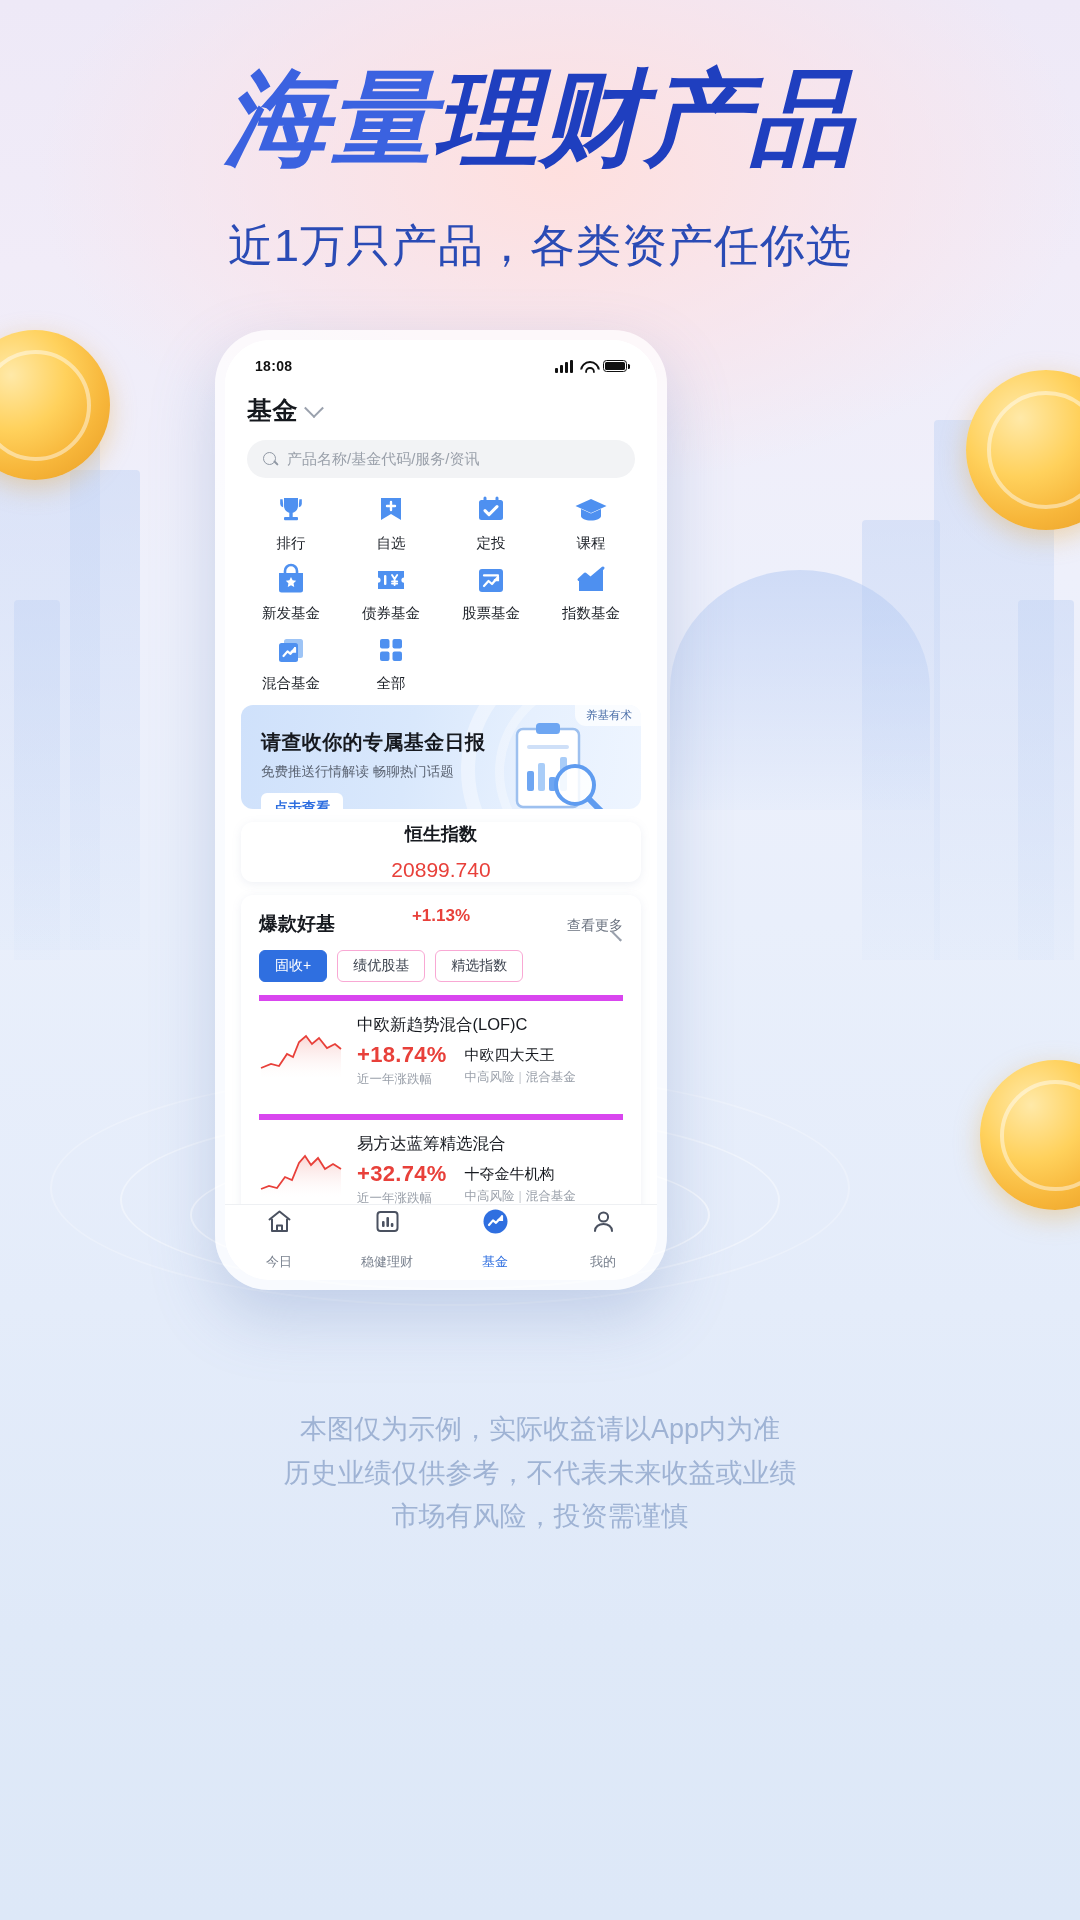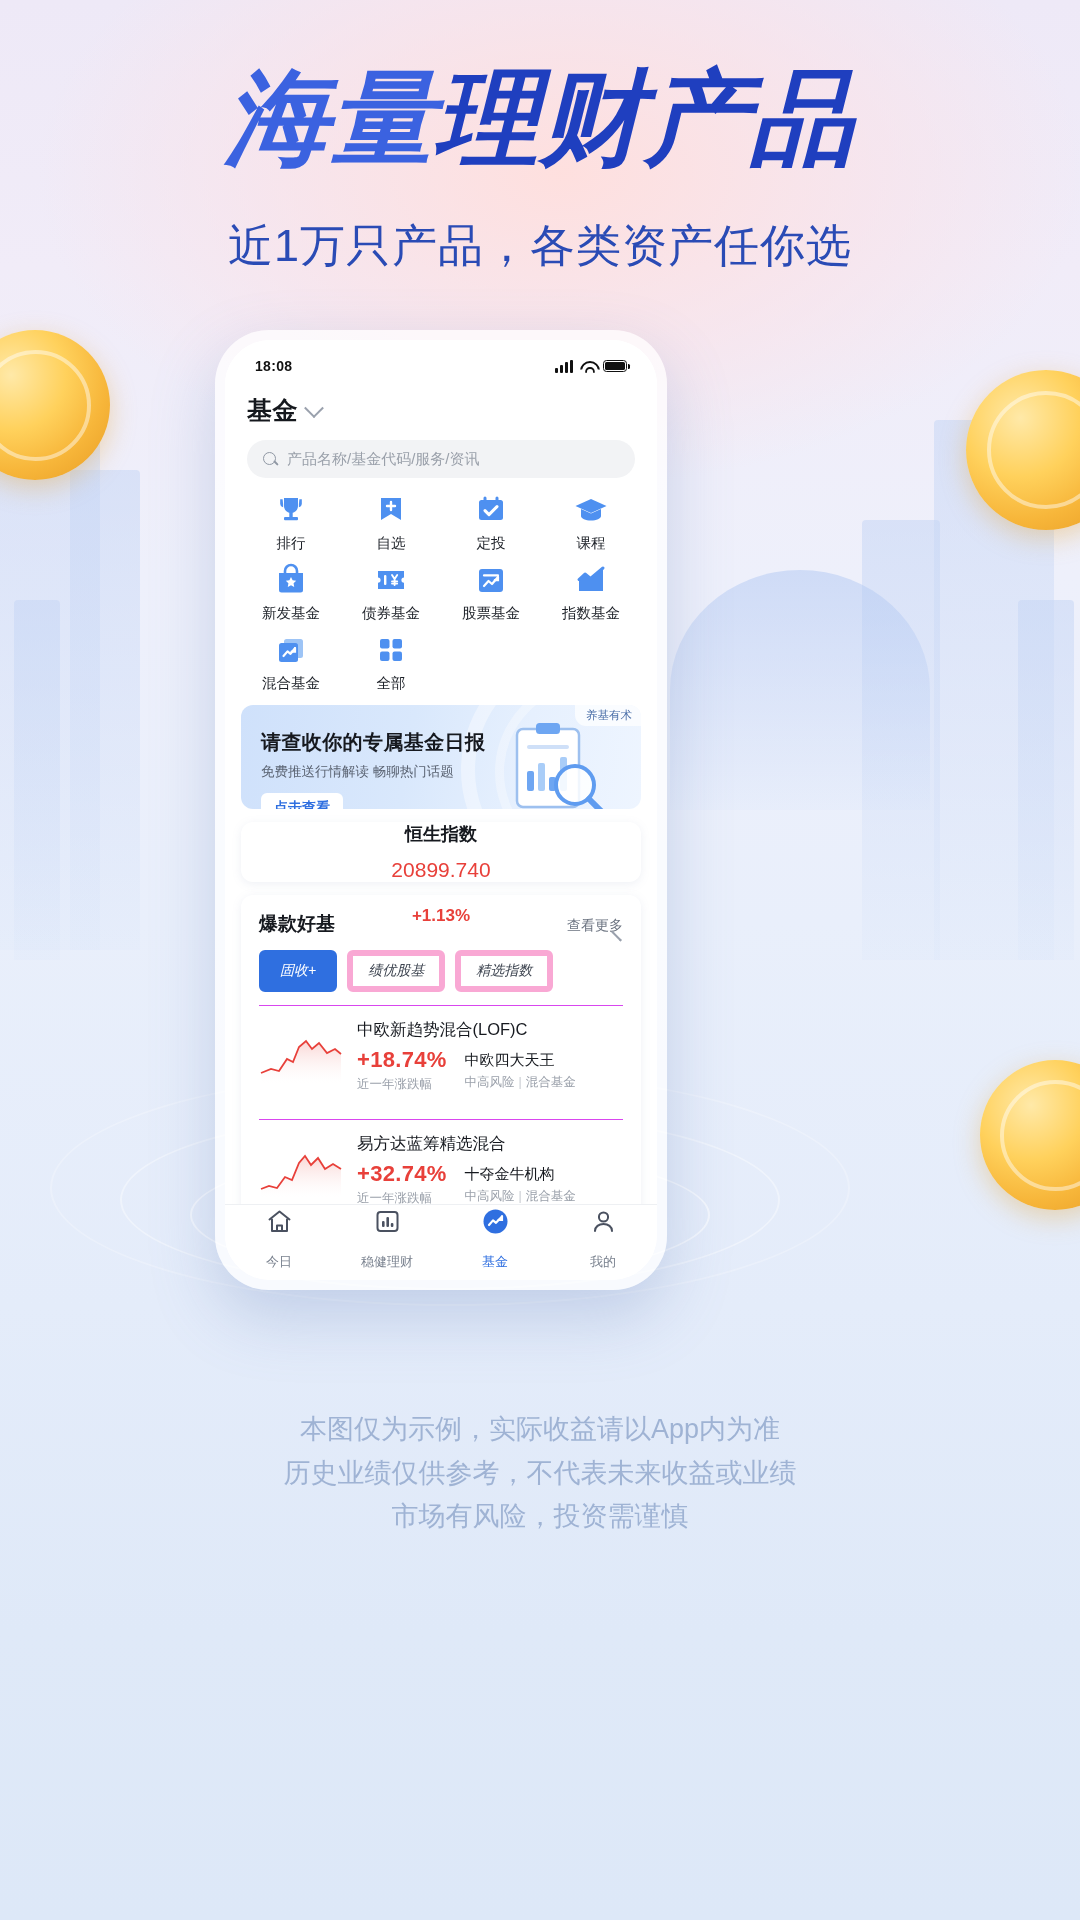--- a/index.html
+++ b/index.html
@@ -198,27 +198,27 @@
     margin: 13px 16px 0 16px; border-radius: 12px 12px 0 0;
     background: #fff; box-shadow: 0 2px 10px rgba(120,140,180,0.13);
     padding: 16px 18px 0 18px;
   }
   .hot-head { display: flex; align-items: baseline; }
   .hot-title { font-size: 19px; font-weight: 700; color: #16191f; }
   .hot-more { margin-left: auto; font-size: 14px; color: #6b7380; }
   .chips { display: flex; gap: 10px; margin-top: 13px; }
   .chip {
     font-size: 14px; padding: 6px 15px; border-radius: 6px;
-    border: 6px solid #f9a8d4; color: #3c434f; background: #fff; font-style: italic;
+    border: 1px solid #f9a8d4; color: #3c434f; background: #fff;
   }
   .chip.on { background: #2f6fe0; border-color: #2f6fe0; color: #fff; font-weight: 500; }
 
   .frow {
     display: flex; align-items: center; gap: 14px;
-    padding: 13px 0 13px 0; border-top: 1px solid #d946ef; margin-top: 13px;
+    padding: 13px 0 13px 0; border-top: 6px solid #d946ef; margin-top: 13px;
   }
   .frow:first-of-type { margin-top: 14px; }
   .spark { width: 84px; height: 54px; flex: none; }
   .fmid { flex: 1; min-width: 0; }
   .fname { font-size: 16.5px; color: #16191f; font-weight: 500; white-space: nowrap; overflow: hidden; text-overflow: ellipsis; }
   .fline { display: flex; align-items: flex-end; gap: 18px; margin-top: 6px; }
   .fpctwrap { display: flex; flex-direction: column; }
   .fpct { font-size: 22px; font-weight: 700; color: #e8403a; letter-spacing: .3px; }
   .fpctlab { font-size: 12.5px; color: #9aa0aa; margin-top: 3px; }
   .frightwrap { display: flex; flex-direction: column; padding-bottom: 2px; }

